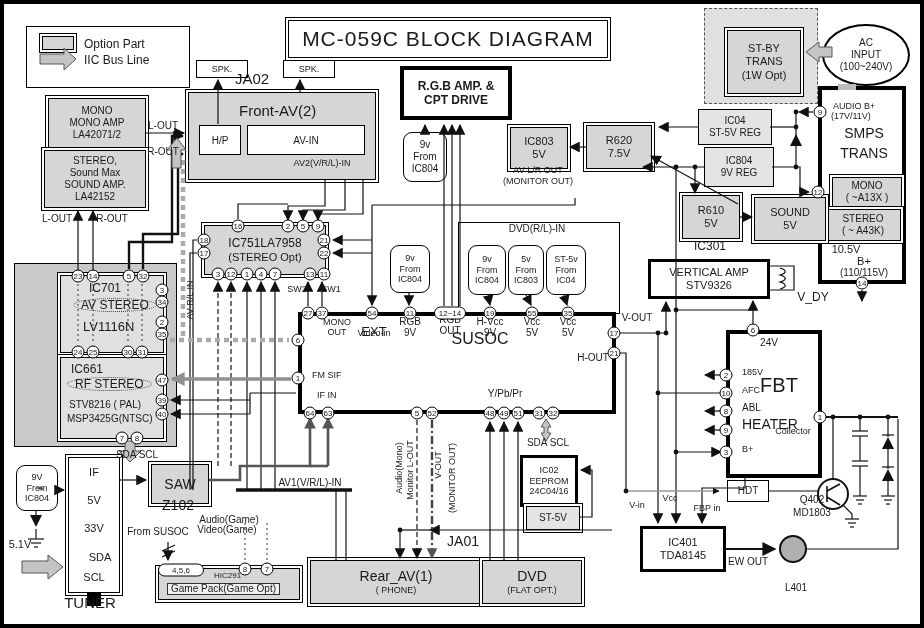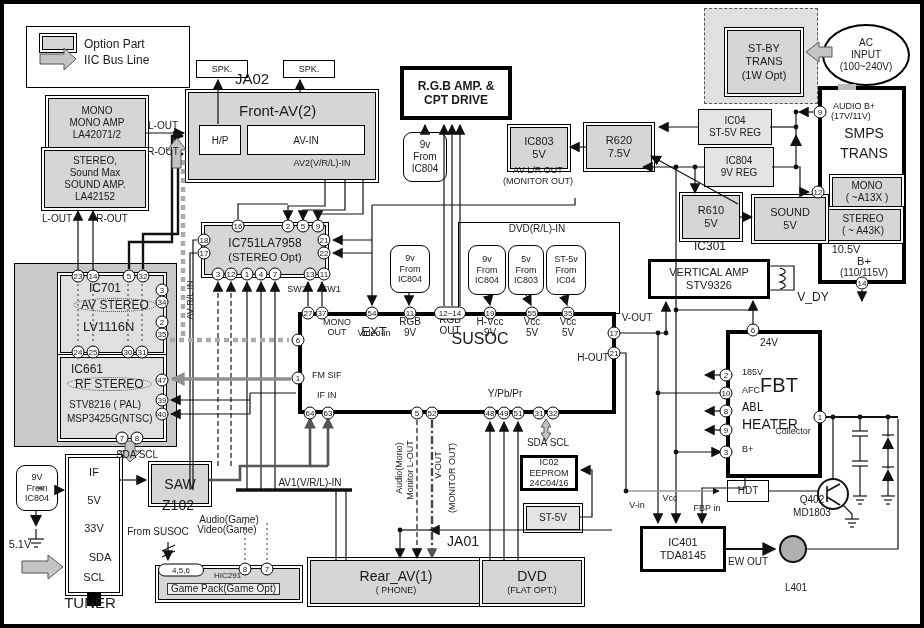--- a/index.html
+++ b/index.html
@@ -29,20 +29,23 @@
 <body>
 
 <div id="canvas">
   <div id="frame"></div>
 
   <div class="box" style="left:26px;top:26px;width:164px;height:62px;"></div>
   <div class="box gray dbl" style="left:42px;top:36px;width:32px;height:14px;"></div>
   <div class="lbl s12" style="left:84px;top:38px;">Option Part</div>
   <div class="lbl s12" style="left:84px;top:54px;">IIC Bus Line</div>
 
+  <div class="box dbl cc s21" style="left:288px;top:20px;width:320px;height:38px;letter-spacing:1px;">
+    <span>MC-059C BLOCK DIAGRAM</span>
+  </div>
 
   <div class="box cc s9" style="left:196px;top:60px;width:52px;height:18px;">
       <span>SPK.</span>
     </div>
   <div class="box cc s9" style="left:283px;top:60px;width:52px;height:18px;">
       <span>SPK.</span>
     </div>
   <div class="box gray dbl" style="left:188px;top:92px;width:188px;height:88px;">
     <div class="lbl s15" style="left:50px;top:10px;">Front-AV(2)</div>
     <div class="inner s10" style="left:10px;top:32px;width:42px;height:30px;">H/P</div>
@@ -159,21 +162,21 @@
     <span>5v</span>
       <span>From</span>
       <span>IC803</span>
   </div>
   <div class="box rounded cc s9" style="left:546px;top:245px;width:40px;height:50px;">
     <span>ST-5v</span>
       <span>From</span>
       <span>IC04</span>
   </div>
 
-  <div class="box thick cc s9" style="left:520px;top:455px;width:58px;height:36px;">
+  <div class="box thick cc s9" style="left:520px;top:455px;width:58px;height:52px;">
     <span>IC02</span>
       <span>EEPROM</span>
       <span>24C04/16</span>
   </div>
   <div class="box lgray dbl cc s10" style="left:526px;top:506px;width:54px;height:24px;">
     <span>ST-5V</span>
   </div>
 
   <div class="box gray dbl cc" style="left:310px;top:560px;width:172px;height:44px;">
     <span class="s14">Rear_AV(1)</span>
@@ -404,21 +407,21 @@
     <div class="lbl" style="left: 864px; top: 153px; font-size: 14px; transform: translate(-50%, -50%);">TRANS</div>
     <div class="lbl" style="left: 846px; top: 249px; font-size: 11px; transform: translate(-50%, -50%);">10.5V</div>
     <div class="lbl" style="left: 864px; top: 261px; font-size: 11px; transform: translate(-50%, -50%);">B+</div>
     <div class="lbl" style="left: 864px; top: 273px; font-size: 10px; transform: translate(-50%, -50%);">(110/115V)</div>
     <div class="lbl" style="left: 710px; top: 246px; font-size: 12px; transform: translate(-50%, -50%);">IC301</div>
     <div class="lbl" style="left: 813px; top: 297px; font-size: 12px; transform: translate(-50%, -50%);">V_DY</div>
     <div class="lbl" style="left: 779px; top: 385px; font-size: 20px; transform: translate(-50%, -50%);">FBT</div>
     <div class="lbl" style="left: 769px; top: 343px; font-size: 10px; transform: translate(-50%, -50%);">24V</div>
     <div class="lbl" style="left: 742px; top: 372px; font-size: 9px; transform: translate(0px, -50%);">185V</div>
     <div class="lbl" style="left: 742px; top: 390px; font-size: 9px; transform: translate(0px, -50%);">AFC</div>
-    <div class="lbl" style="left: 742px; top: 408px; font-size: 12px; transform: translate(0px, -50%); font-family: Liberation Mono, monospace;">ABL</div>
+    <div class="lbl" style="left: 742px; top: 408px; font-size: 10px; transform: translate(0px, -50%);">ABL</div>
     <div class="lbl" style="left: 742px; top: 424px; font-size: 14px; transform: translate(0px, -50%);">HEATER</div>
     <div class="lbl" style="left: 742px; top: 449px; font-size: 9px; transform: translate(0px, -50%);">B+</div>
     <div class="lbl" style="left: 793px; top: 431px; font-size: 9px; transform: translate(-50%, -50%);">Collector</div>
     <div class="lbl" style="left: 812px; top: 500px; font-size: 10px; transform: translate(-50%, -50%);">Q402</div>
     <div class="lbl" style="left: 812px; top: 513px; font-size: 10px; transform: translate(-50%, -50%);">MD1803</div>
     <div class="lbl" style="left: 748px; top: 562px; font-size: 10px; transform: translate(-50%, -50%);">EW OUT</div>
     <div class="lbl" style="left: 796px; top: 588px; font-size: 10px; transform: translate(-50%, -50%);">L401</div>
     <div class="lbl" style="left: 637px; top: 505px; font-size: 9px; transform: translate(-50%, -50%);">V-in</div>
     <div class="lbl" style="left: 670px; top: 498px; font-size: 9px; transform: translate(-50%, -50%);">Vcc</div>
     <div class="lbl" style="left: 707px; top: 508px; font-size: 9px; transform: translate(-50%, -50%);">FBP in</div>

